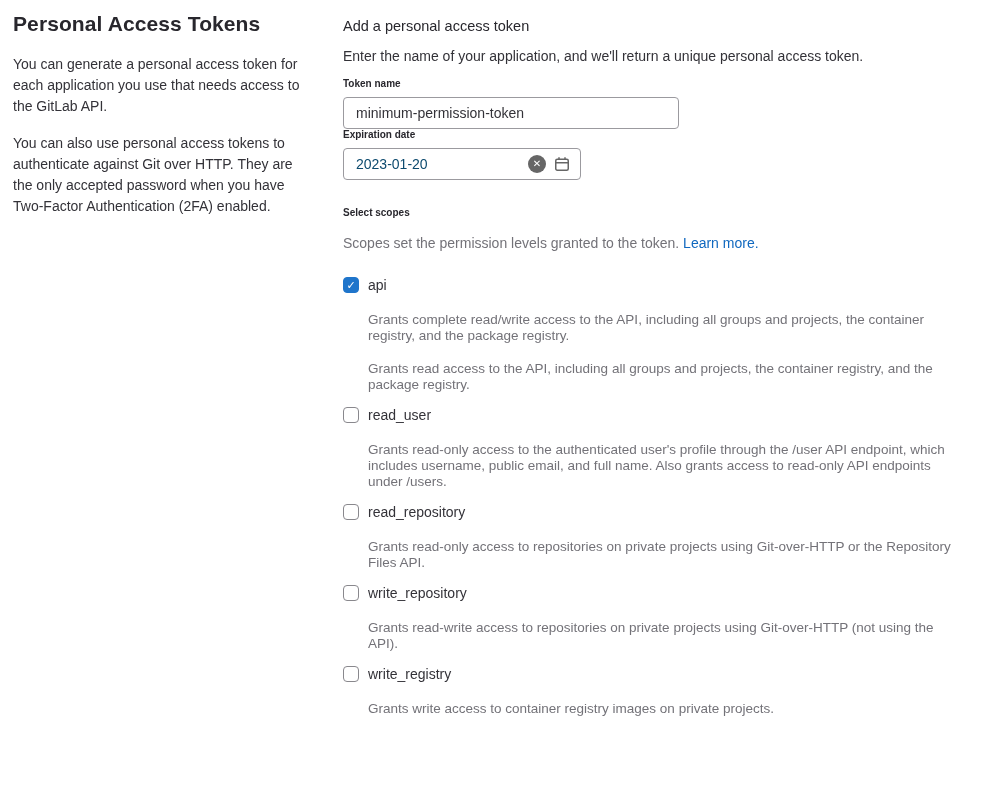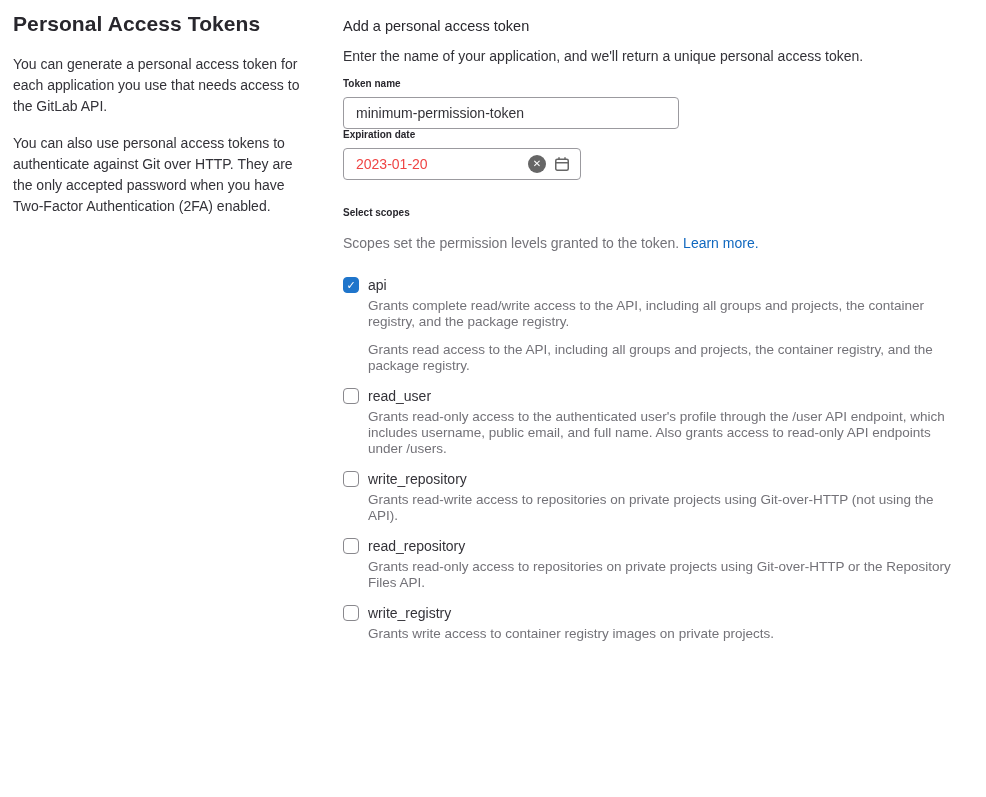--- a/index.html
+++ b/index.html
@@ -79,21 +79,21 @@
     border-radius: 4px;
     display: flex;
     align-items: center;
     padding: 0 10px 0 12px;
     margin-bottom: 27px;
     background: #fff;
   }
   .date-value {
     flex: 1;
     font-size: 14px;
-    color: #ef4444;
+    color: #0c4a6e;
   }
   .clear-circle {
     width: 18px;
     height: 18px;
     border-radius: 50%;
     background: #666666;
     color: #ffffff;
     font-size: 10px;
     line-height: 18px;
     text-align: center;
@@ -145,21 +145,21 @@
   }
   .checkbox.checked .check { display: block; }
   .scope-name {
     margin-left: 9px;
     font-size: 14px;
     color: #333238;
     line-height: 20px;
   }
   .scope-desc {
     margin-left: 25px;
-    margin-top: 3px;
+    margin-top: 17px;
     font-size: 13.5px;
     line-height: 16px;
     color: #737278;
     max-width: 620px;
   }
 </style>
 </head>
 <body>
 
 <div class="layout">
@@ -220,36 +220,36 @@
       <span class="scope-name">read_user</span>
     </div>
     <div class="scope-desc">Grants read-only access to the authenticated user's profile through the /user API endpoint, which includes username, public email, and full name. Also grants access to read-only API endpoints under /users.</div>
   </div>
 
   <div class="scope-item">
     <div class="scope-row">
       <span class="checkbox">
         
       </span>
+      <span class="scope-name">read_repository</span>
+    </div>
+    <div class="scope-desc">Grants read-only access to repositories on private projects using Git-over-HTTP or the Repository Files API.</div>
+  </div>
+
+  <div class="scope-item">
+    <div class="scope-row">
+      <span class="checkbox">
+        
+      </span>
       <span class="scope-name">write_repository</span>
     </div>
     <div class="scope-desc">Grants read-write access to repositories on private projects using Git-over-HTTP (not using the API).</div>
   </div>
 
   <div class="scope-item">
-    <div class="scope-row">
-      <span class="checkbox">
-        
-      </span>
-      <span class="scope-name">read_repository</span>
-    </div>
-    <div class="scope-desc">Grants read-only access to repositories on private projects using Git-over-HTTP or the Repository Files API.</div>
-  </div>
-
-  <div class="scope-item">
   </div>
 
   <div class="scope-item">
     <div class="scope-row">
       <span class="checkbox">
         
       </span>
       <span class="scope-name">write_registry</span>
     </div>
     <div class="scope-desc">Grants write access to container registry images on private projects.</div>

